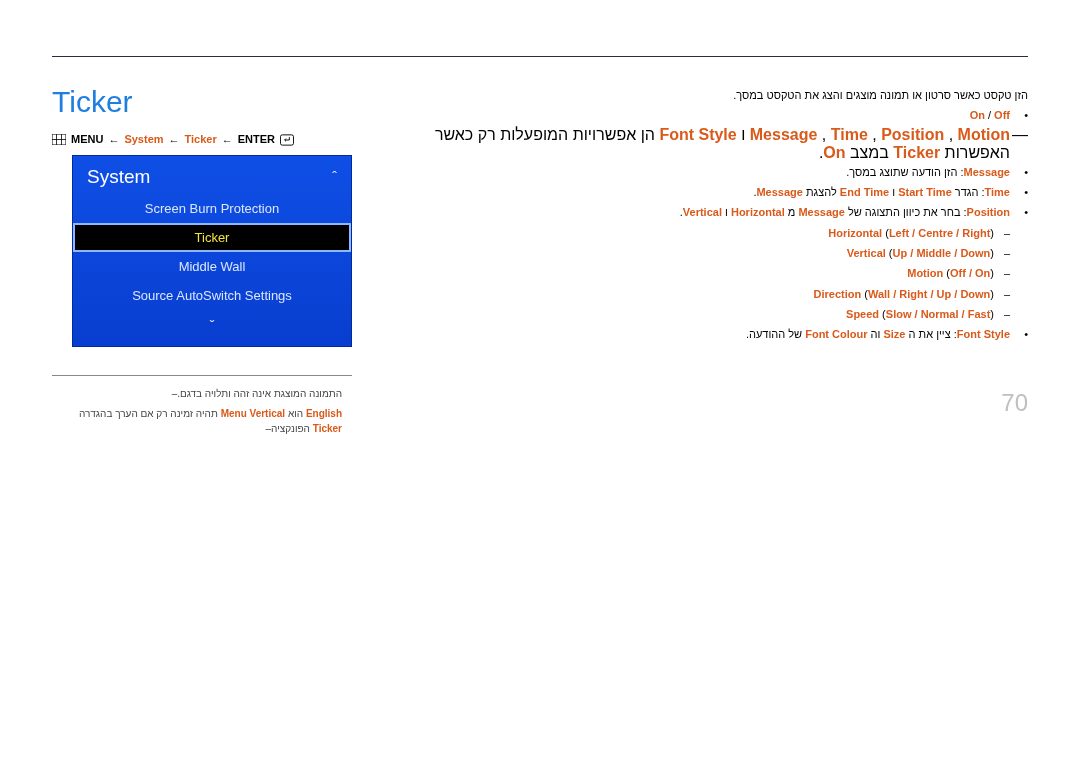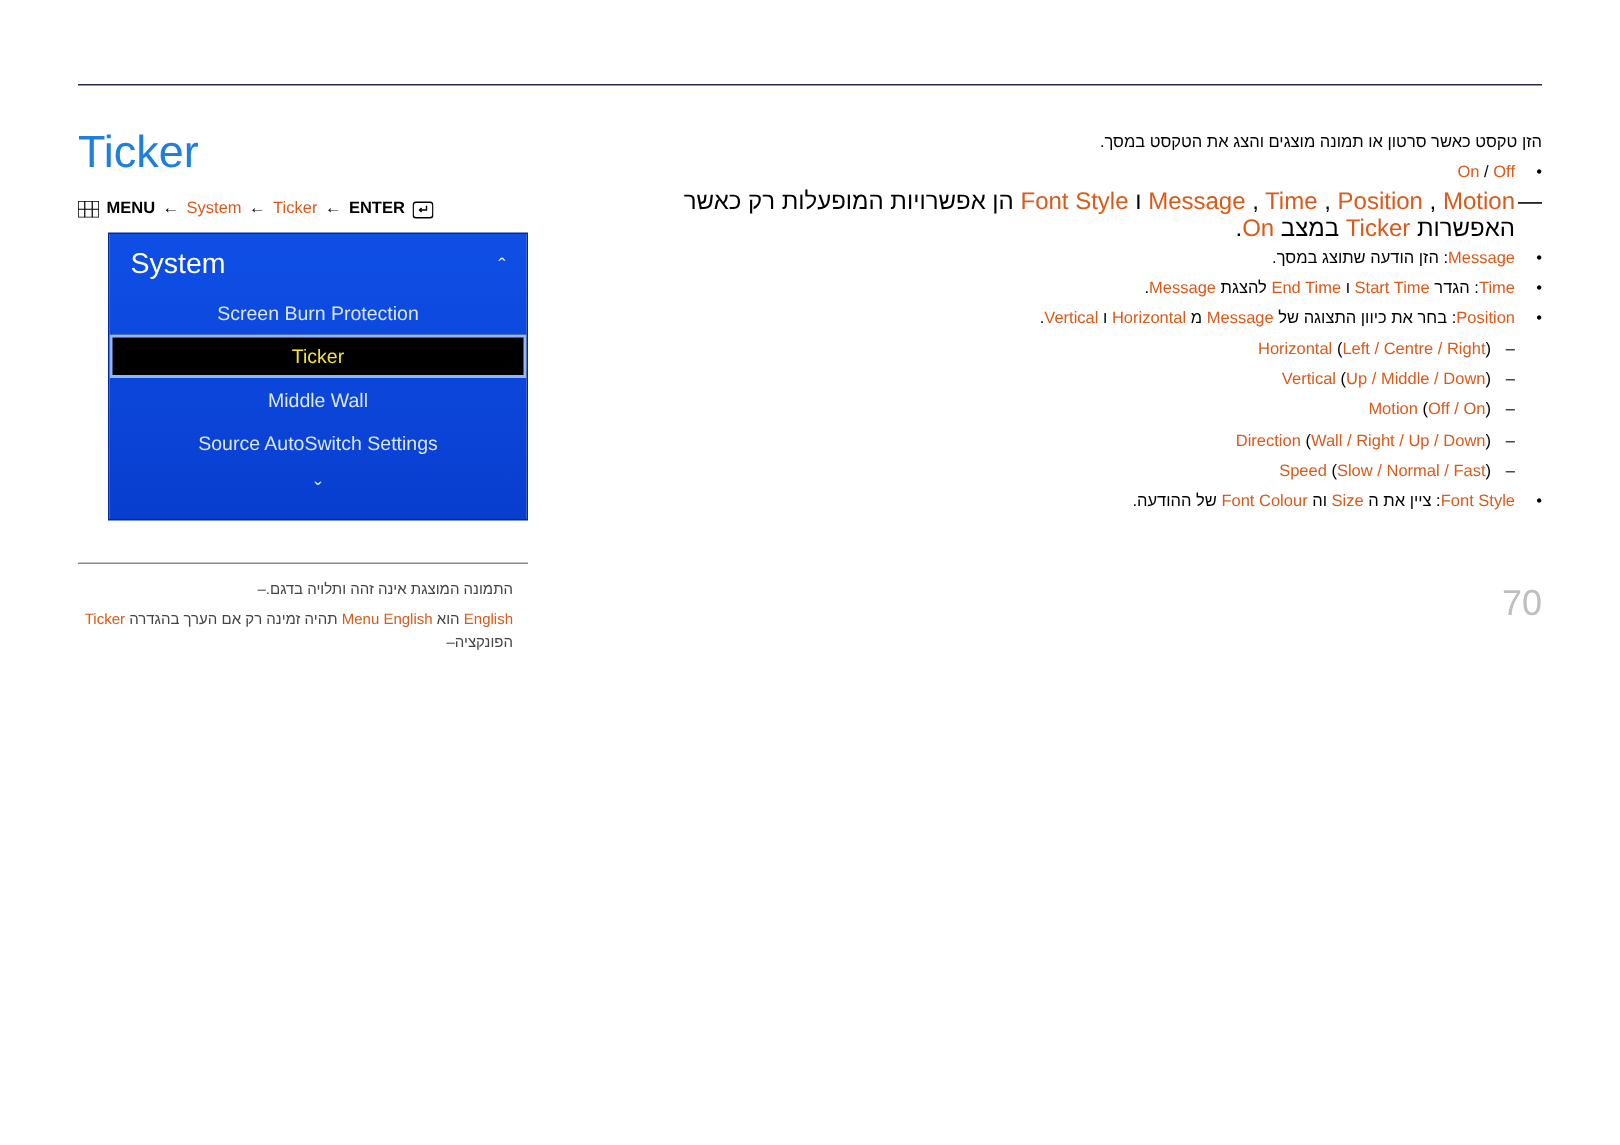--- a/index.html
+++ b/index.html
@@ -46,21 +46,21 @@
   display: flex;
   align-items: flex-end;
   gap: 5px;
 }
 .bc-icon {
   display: inline-flex;
   width: 14px; height: 11px;
   align-items: center; justify-content: center;
 }
 .bc-menu-icon svg, .bc-enter-icon svg { display:block; }
-.orange { color: #d95a1a; font-weight: 400; }
+.orange { color: #d95a1a; font-weight: 700; }
 .black { color: #000; }
 .menu-panel {
   width: 280px;
   background: linear-gradient(#0f4fe6, #083ecf);
   border: 1px solid #002a9e;
   color: #fff;
   font-size: 13px;
   margin-top: 6px;
 }
 .menu-header {
@@ -176,21 +176,21 @@
         <div class="menu-footer">ˇ</div>
       </div>
 
       <hr class="notes-divider">
       <div class="note">
         <span>התמונה המוצגת אינה זהה ותלויה בדגם.</span><span class="dash">–</span>
       </div>
       <div class="note">
         <span class="orange">English</span>
         <span>הוא</span>
-        <span class="orange">Menu English</span>
+        <span class="orange">Menu Vertical</span>
         <span>תהיה זמינה רק אם הערך בהגדרה</span>
         <span class="orange">Ticker</span>
         <span>הפונקציה</span><span class="dash">–</span>
       </div>
     </div>
 
     <div class="right-col">
       <div class="content">
         <div class="body-line">הזן טקסט כאשר סרטון או תמונה מוצגים והצג את הטקסט במסך.</div>
 

